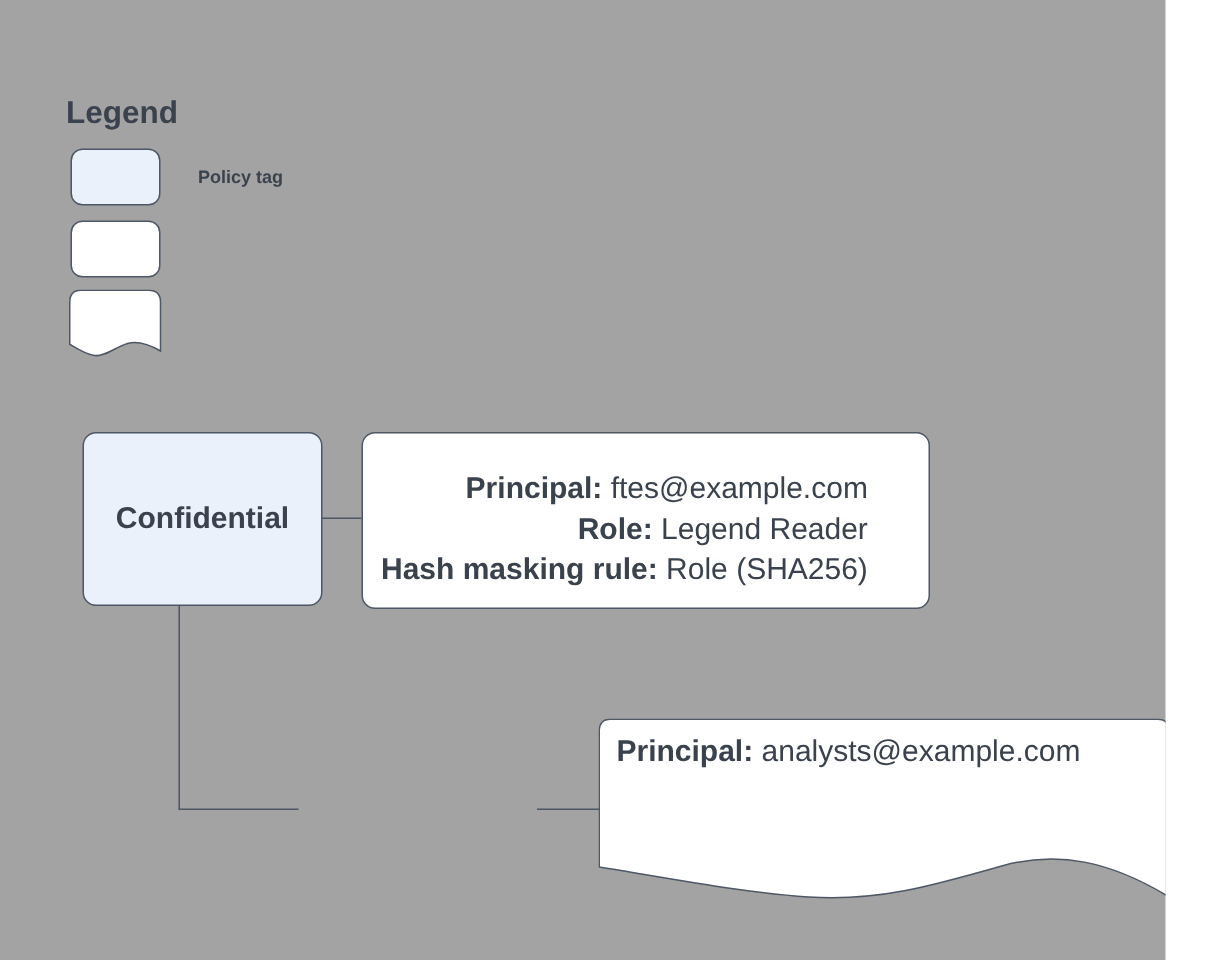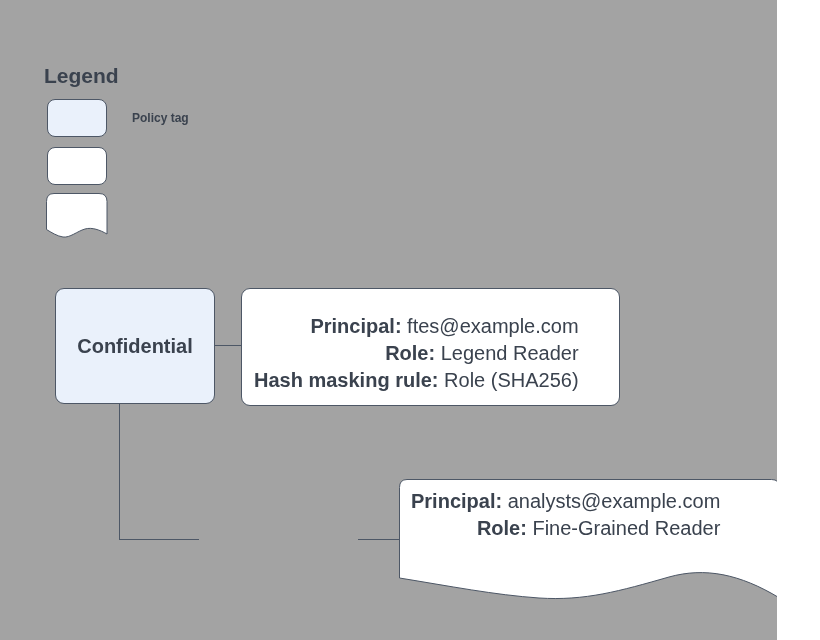--- a/index.html
+++ b/index.html
@@ -106,17 +106,16 @@
     </div>
   </div>
 
 
   <div class="abs doc-node">
     <svg width="381" height="121" viewBox="0 0 381 121">
       <path d="M 8 0.5 H 372.5 Q 380.5 0.5 380.5 8.5 V 119 C 341 95 306 88 270 98 C 221 112 186 122 140 119 C 96 116 50 107 0.5 99 V 8.5 Q 0.5 0.5 8 0.5 Z"></path>
     </svg>
     <div class="doc-text">
       <div class="policy-line"><span class="k">Principal:</span><span class="v"> analysts@example.com</span></div>
-      <div class="policy-line"><span class="k">Role:</span><span class="v"> Fine-Grained Reader</span></div>
     </div>
   </div>
 
 </div>
 
 </body></html>

